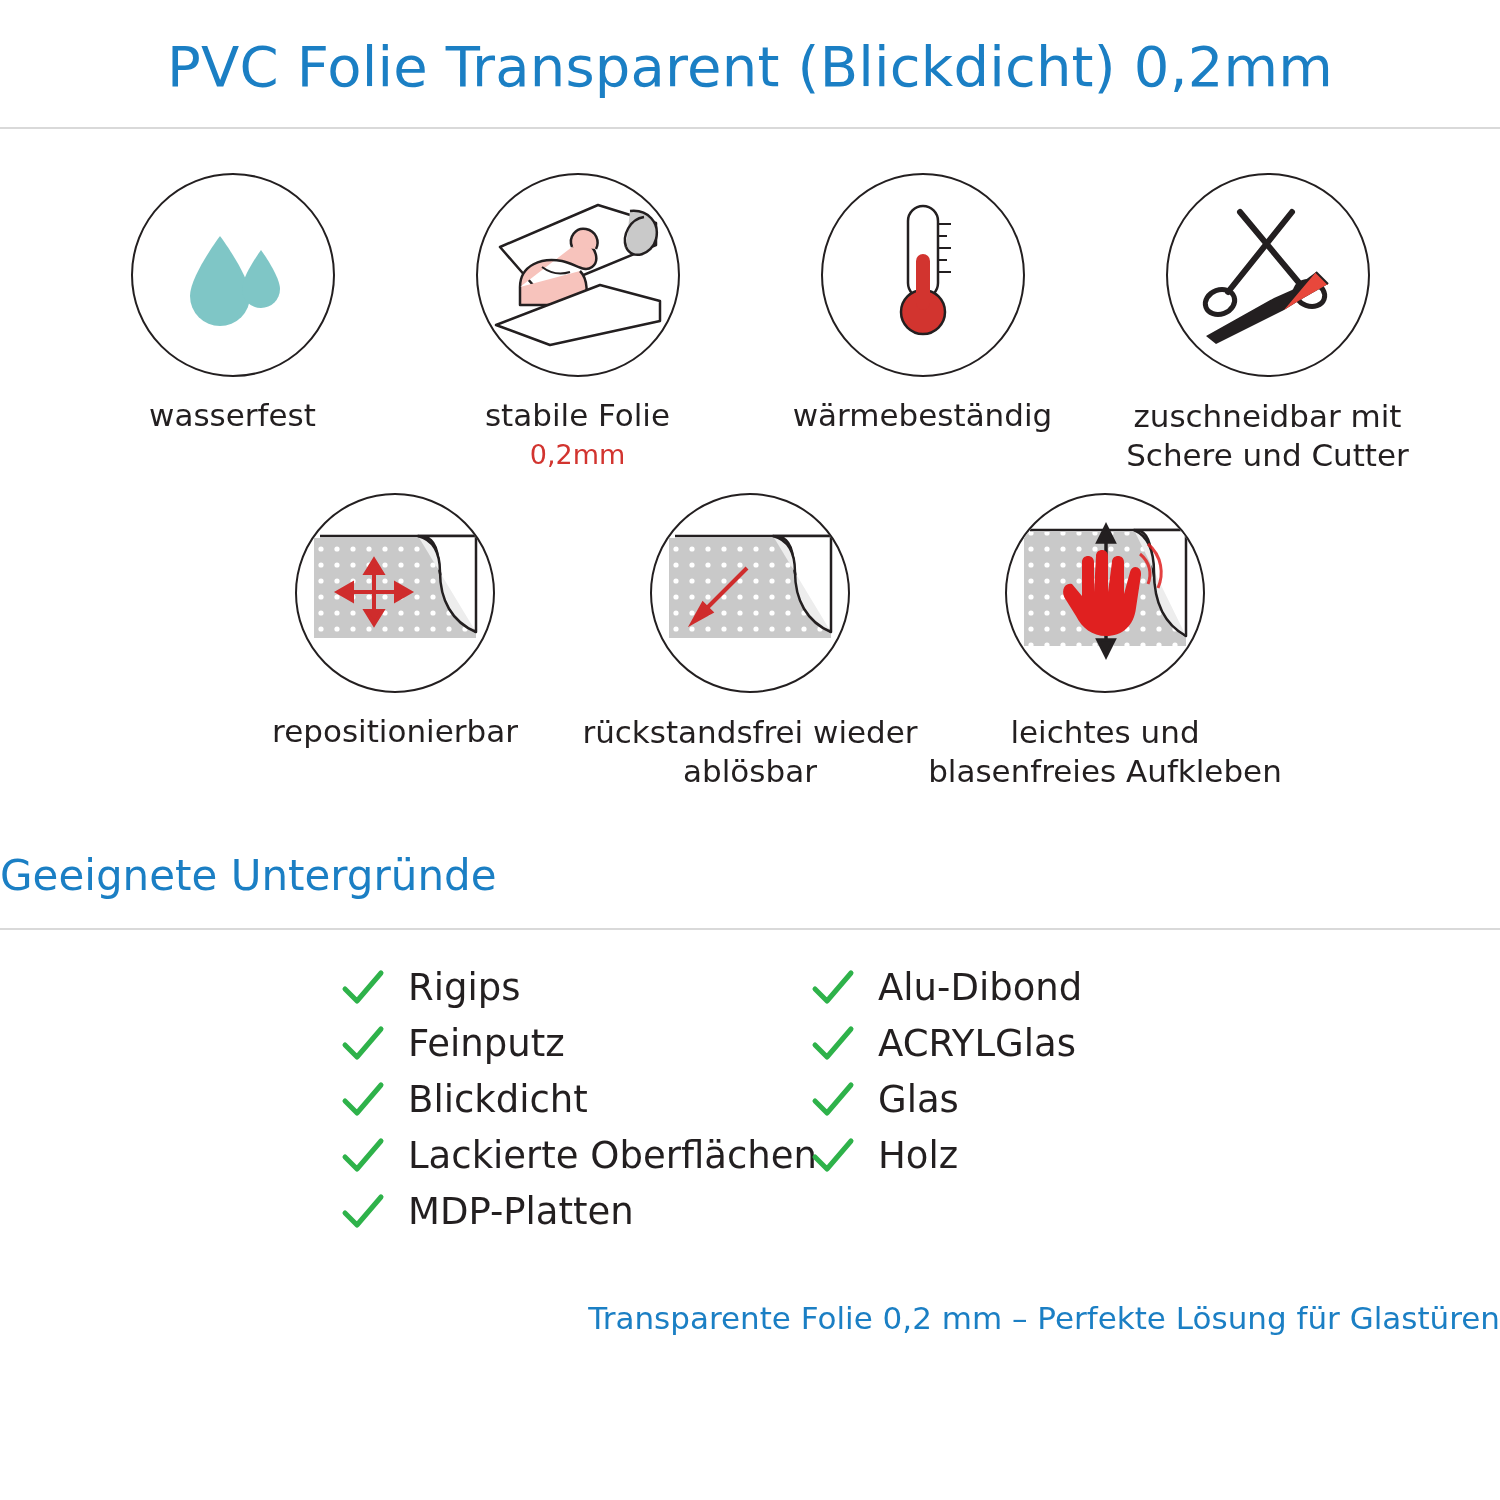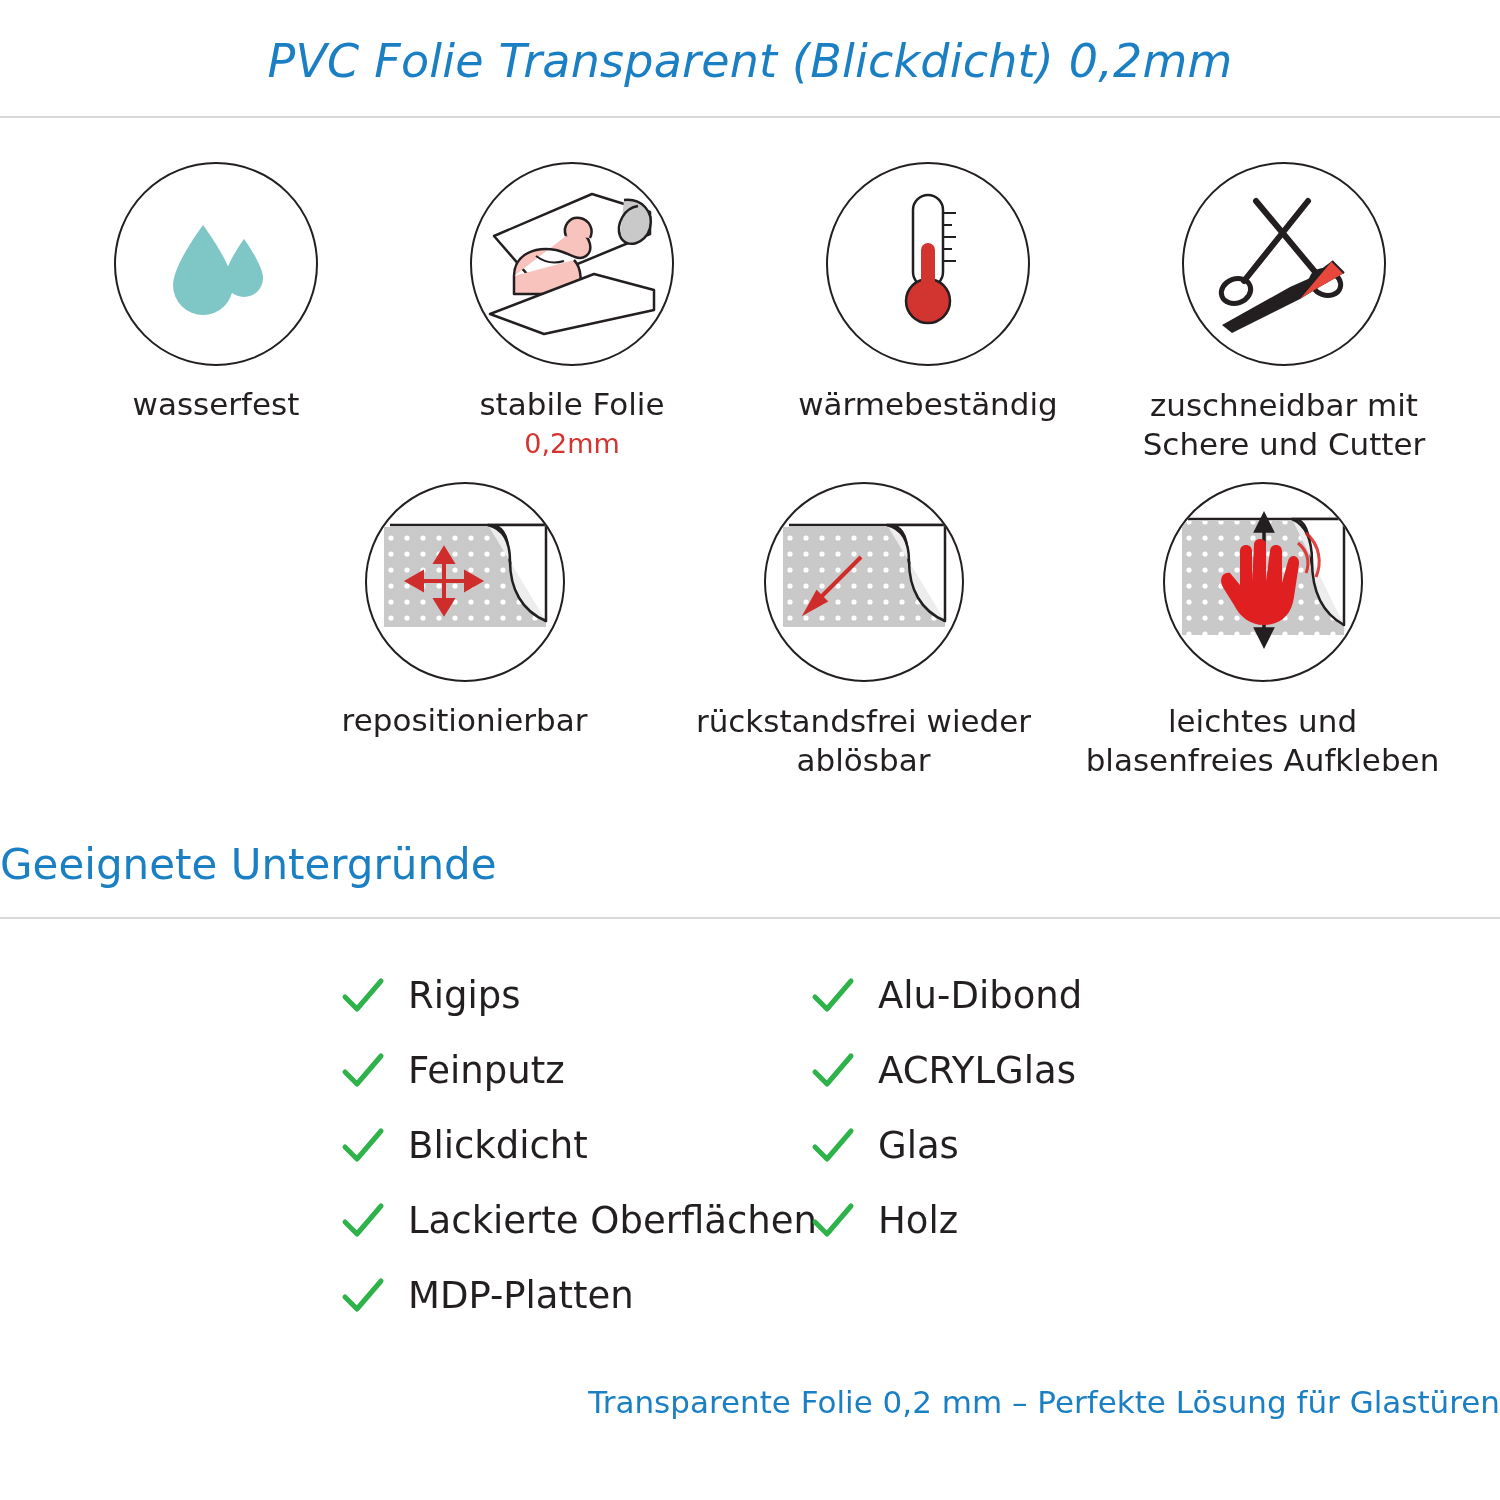--- a/index.html
+++ b/index.html
@@ -21,41 +21,39 @@
     position: relative;
     box-sizing: border-box;
   }
 
   
   .title-band {
     padding-top: 34px;
     text-align: center;
   }
   .main-title {
-    font-size: 46px;
+    font-size: 56px;
     color: #1b7fc4;
     font-weight: normal;
     letter-spacing: 0.2px;
     white-space: nowrap;
-    font-style: italic;
   }
   .rule {
     height: 2px;
     background: #d9d9d9;
     margin: 28px 0 0 0;
   }
 
   
   .features {
     padding: 44px 60px 0 60px;
   }
   .feature-row {
     display: flex;
-    justify-content: flex-end;
-    gap: 44px;
+    justify-content: center;
   }
   .feature-row.row1 .feature { width: 345px; }
   .feature-row.row2 { margin-top: 18px; }
   .feature-row.row2 .feature { width: 355px; }
   .feature {
     display: flex;
     flex-direction: column;
     align-items: center;
     text-align: center;
   }
@@ -109,21 +107,20 @@
   .col {
     display: flex;
     flex-direction: column;
   }
   .col.left { width: 600px; padding-left: 130px; box-sizing: border-box; }
   .col.right { width: 480px; padding-left: 0px; box-sizing: border-box; }
   .sub-item {
     display: flex;
     align-items: center;
     margin-bottom: 13px;
-    margin-top: 19px;
   }
   .check {
     width: 46px;
     height: 40px;
     flex: 0 0 46px;
     margin-right: 22px;
     display: flex;
     align-items: center;
     justify-content: center;
   }

